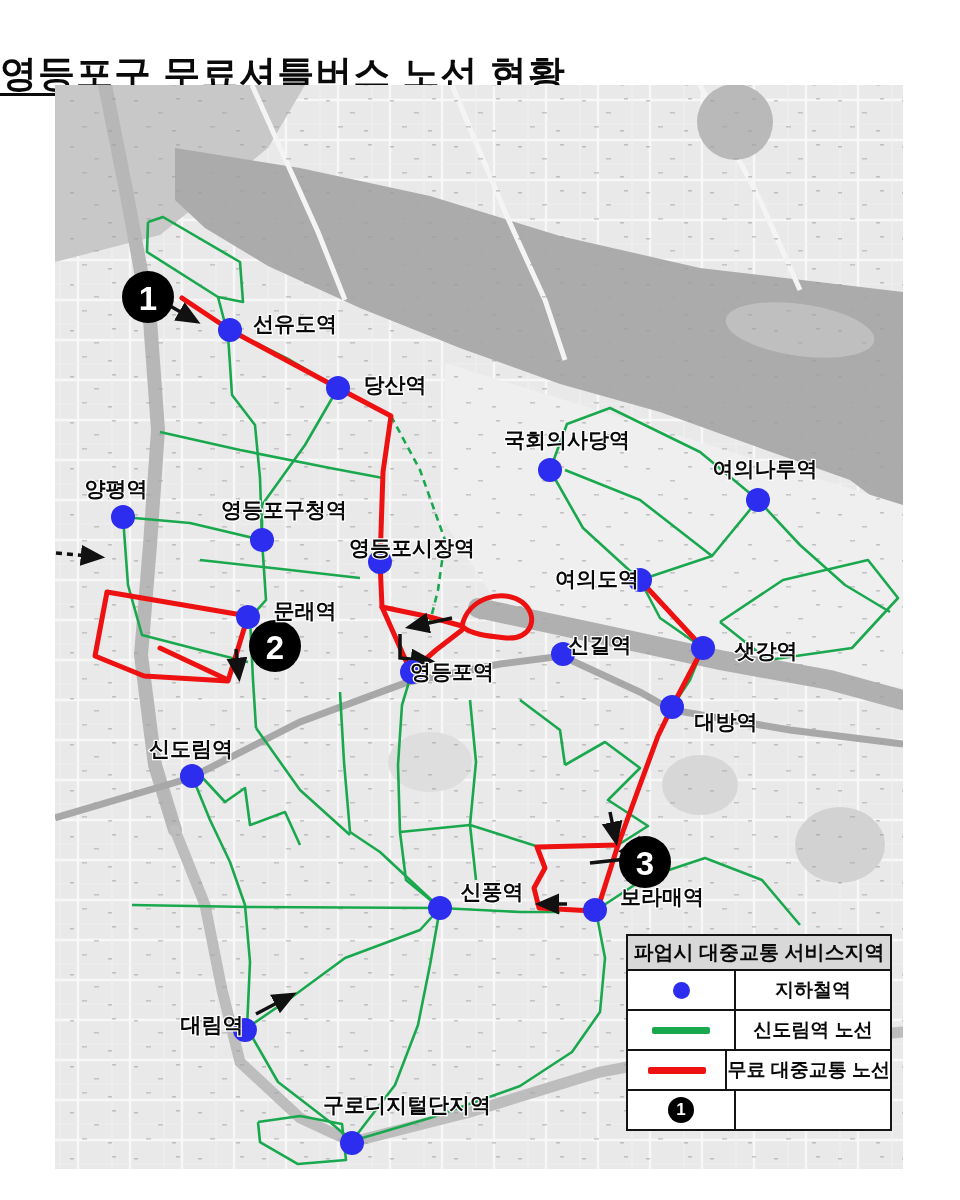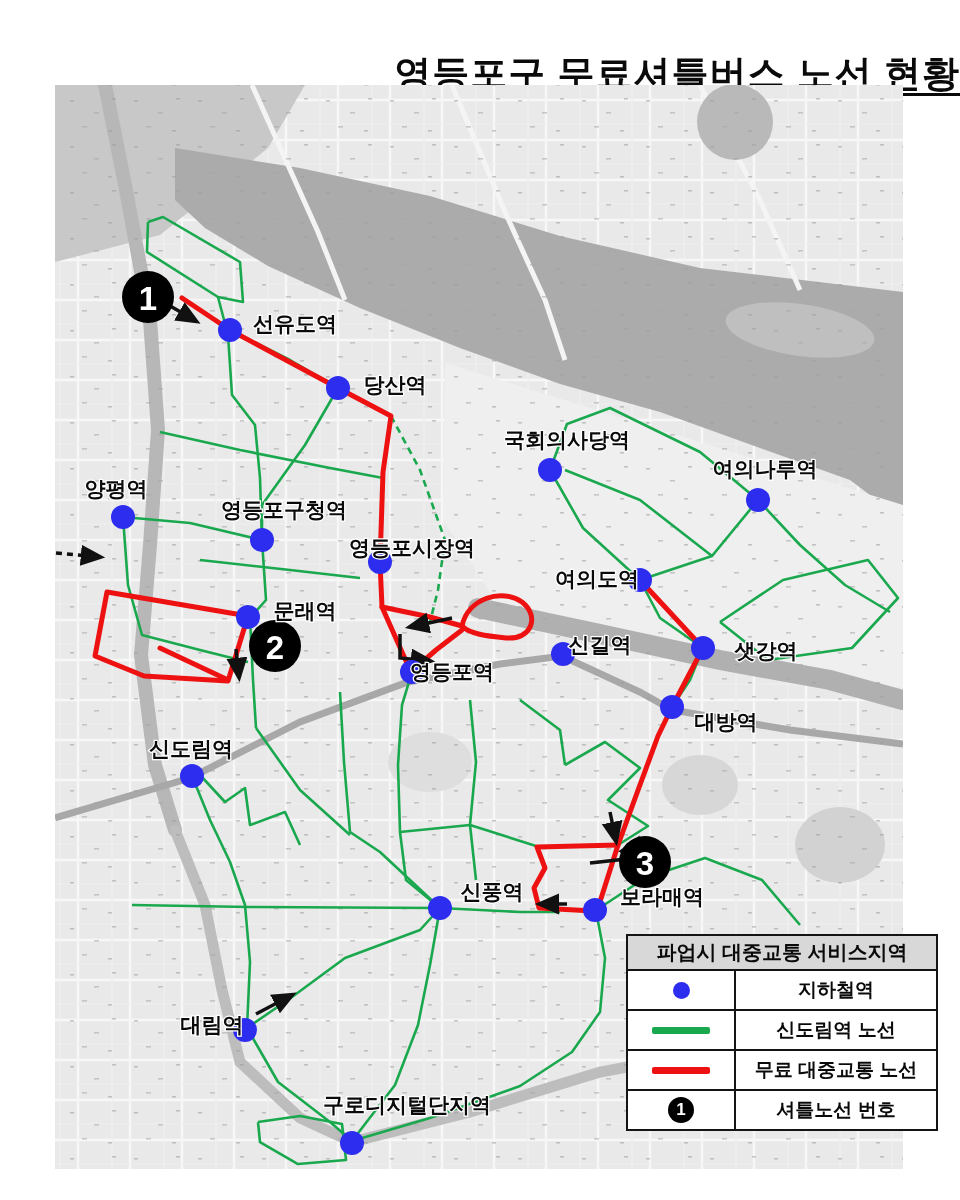--- a/index.html
+++ b/index.html
@@ -1,31 +1,31 @@
 <!DOCTYPE html>
 <html><head>
 <meta charset="utf-8">
 <style>
   html,body{margin:0;padding:0;background:#ffffff;}
   #page{position:relative;width:960px;height:1200px;background:#ffffff;overflow:hidden;
         font-family:"Liberation Sans", sans-serif;}
   
-  #title{position:absolute;top:24px;left:0;width:960px;text-align:right;
+  #title{position:absolute;top:24px;left:0;width:960px;text-align:left;
          font-size:37px;font-weight:800;letter-spacing:1px;color:#0a0a0a;
          text-decoration:underline;text-decoration-thickness:3px;text-underline-offset:7px;}
   
   #map-wrap{position:absolute;left:0;top:0;width:960px;height:1200px;}
   svg{display:block;}
   .station-label{font-family:"Liberation Sans", sans-serif;font-size:21px;font-weight:700;
                  fill:#0a0a0a;stroke:#ffffff;stroke-width:2.5px;paint-order:stroke;
                  text-anchor:middle;dominant-baseline:middle;}
   .route-num{font-family:"Liberation Sans", sans-serif;font-size:33px;font-weight:700;
              fill:#ffffff;text-anchor:middle;dominant-baseline:central;}
   
-  #legend{position:absolute;left:626px;top:934px;width:312px;border:2px solid #141414;
+  #legend{position:absolute;left:626px;top:934px;width:266px;border:2px solid #141414;
           background:#ffffff;box-sizing:border-box;}
   #legend-header{background:#d8d8d8;border-bottom:2px solid #141414;height:33px;
                  display:flex;align-items:center;justify-content:center;
                  font-size:20px;font-weight:700;color:#0a0a0a;white-space:nowrap;}
   .legend-row{display:flex;height:38px;border-bottom:2px solid #141414;background:#ffffff;}
   .legend-row:last-child{border-bottom:none;}
   .legend-sym{width:106px;border-right:2px solid #141414;display:flex;
               align-items:center;justify-content:center;}
   .legend-lab{flex:1;display:flex;align-items:center;justify-content:center;
               font-size:19px;font-weight:700;color:#0a0a0a;white-space:nowrap;}
@@ -219,17 +219,16 @@
     <div class="legend-row">
       <div class="legend-sym">
         <span class="sym-line" id="sym-red" style="background: rgb(238, 17, 17);"></span>
       </div>
       <div class="legend-lab">무료 대중교통 노선</div>
     </div>
     <div class="legend-row">
       <div class="legend-sym">
         <span class="sym-num" id="sym-num" style="background: rgb(0, 0, 0);">1</span>
       </div>
-      <div class="legend-lab">셔틀노선 번호</div>
     </div>
   </div>
 
 </div>
 
 </body></html>

